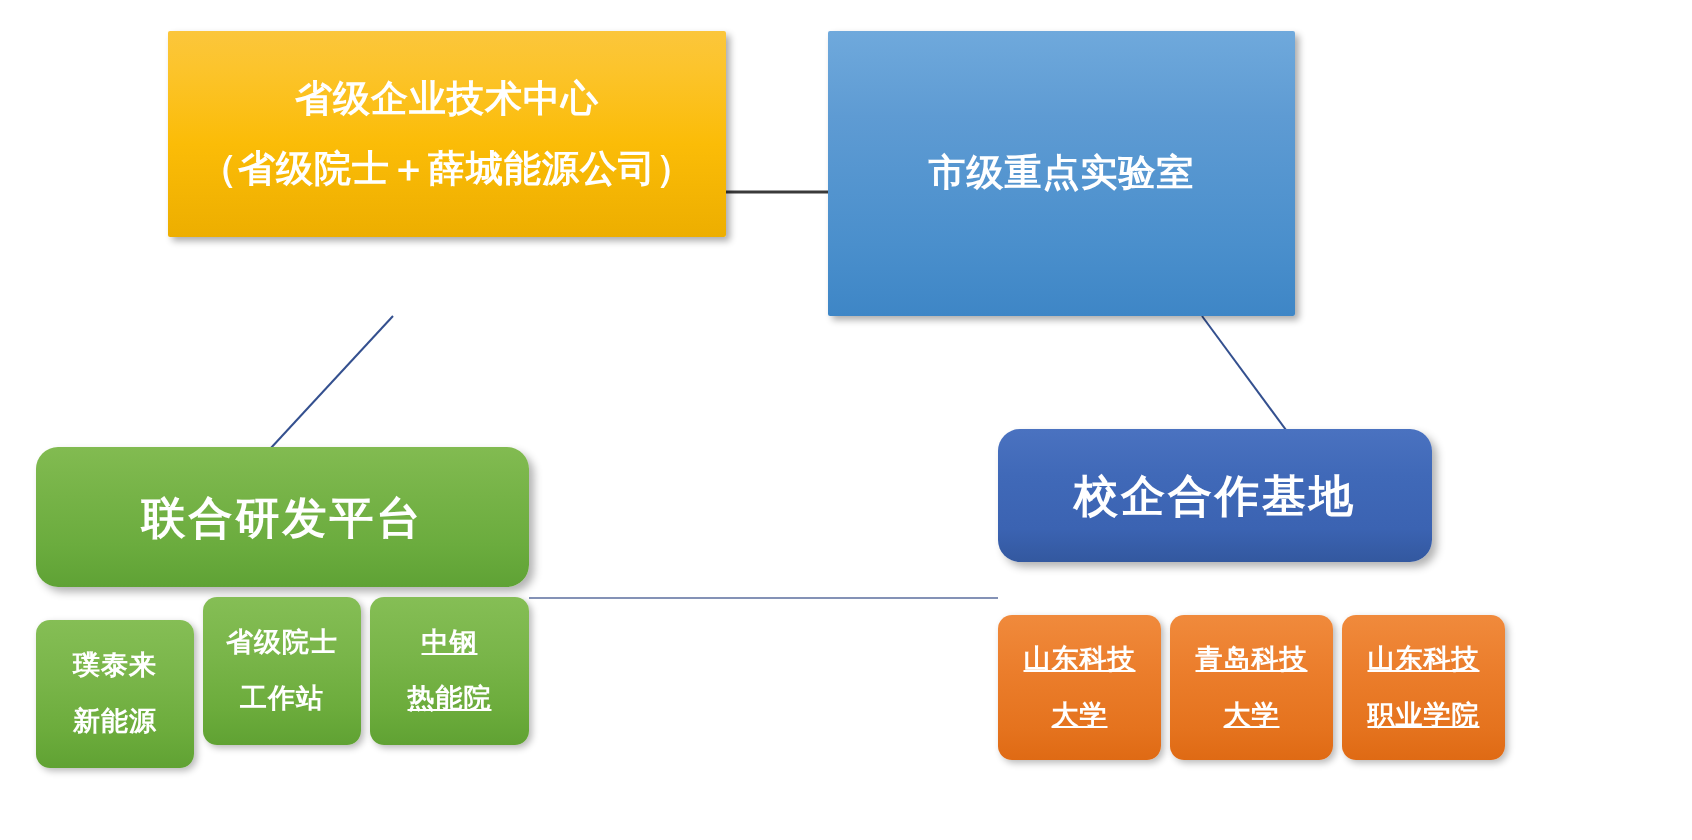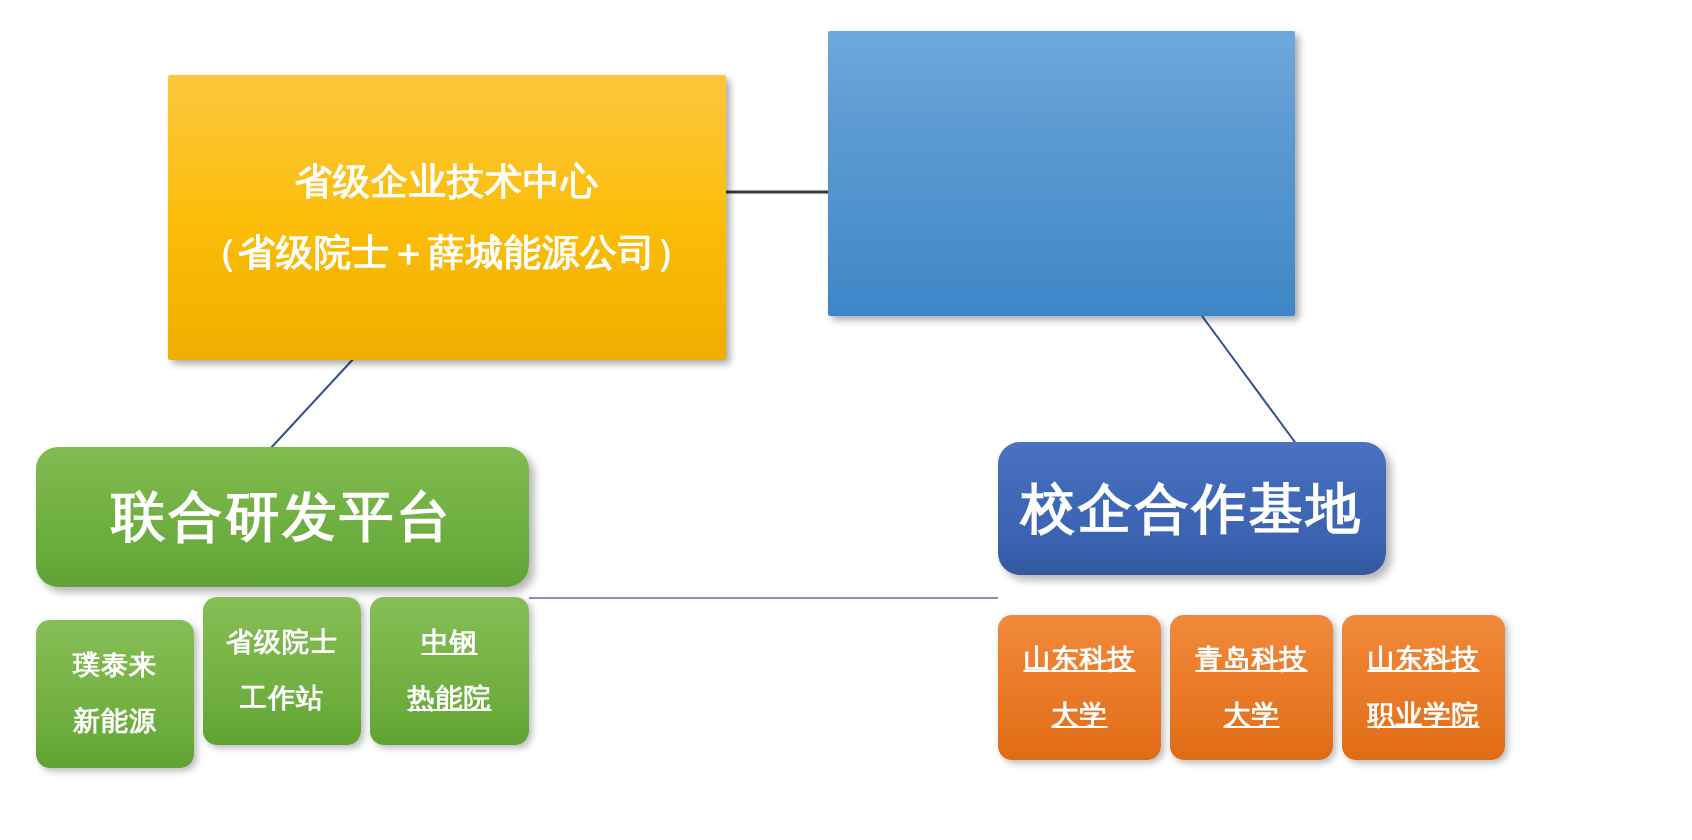--- a/index.html
+++ b/index.html
@@ -56,50 +56,49 @@
     white-space: nowrap;
   }
   .node-top .line + .line {
     margin-top: 24px;
   }
 
   #node-provincial-center {
     left: 168px;
     top: 31px;
     width: 558px;
-    height: 285px;
+    height: 206px;
     background: linear-gradient(to bottom, #FBC63B 0%, #FCC42C 18%, #FBBC07 55%, #EDAE00 100%);
-    margin-top: 44px;
   }
   #node-municipal-lab {
     left: 828px;
     top: 31px;
     width: 467px;
     height: 285px;
     background: linear-gradient(to bottom, #6FA9DC 0%, #5E9BD3 30%, #4A8FCC 75%, #3E86C6 100%);
   }
 
   
   .node-mid {
     border-radius: 22px;
     box-shadow: 5px 5px 9px rgba(0,0,0,0.30);
-    font-size: 54px;
+    font-size: 44px;
     letter-spacing: 3px;
   }
   #node-joint-rd {
     left: 36px;
     top: 447px;
     width: 493px;
     height: 140px;
     background: linear-gradient(to bottom, #82BB51 0%, #76B347 35%, #6BAC3E 70%, #5FA235 100%);
   }
   #node-school-enterprise {
     left: 998px;
-    top: 442px;
-    width: 388px;
+    top: 429px;
+    width: 434px;
     height: 133px;
     background: linear-gradient(to bottom, #4A72C0 0%, #4069B8 35%, #3B63B2 75%, #33589F 100%);
   }
 
   
   .node-chip {
     border-radius: 14px;
     box-shadow: 3px 3px 7px rgba(0,0,0,0.28);
     font-size: 27px;
     letter-spacing: 1px;
@@ -142,20 +141,21 @@
 
     <line x1="529" y1="598" x2="998" y2="598" stroke="#5B6E9E" stroke-width="1.6"></line>
   </svg>
 
   <div class="node node-top" id="node-provincial-center">
     <span class="line">省级企业技术中心</span>
     <span class="line">（省级院士＋薛城能源公司）</span>
   </div>
 
   <div class="node node-top" id="node-municipal-lab">
+    <span class="line">市级重点实验室</span>
   </div>
 
   <div class="node node-mid" id="node-joint-rd">
     <span class="line">联合研发平台</span>
   </div>
 
   <div class="node node-mid" id="node-school-enterprise">
     <span class="line">校企合作基地</span>
   </div>
 

